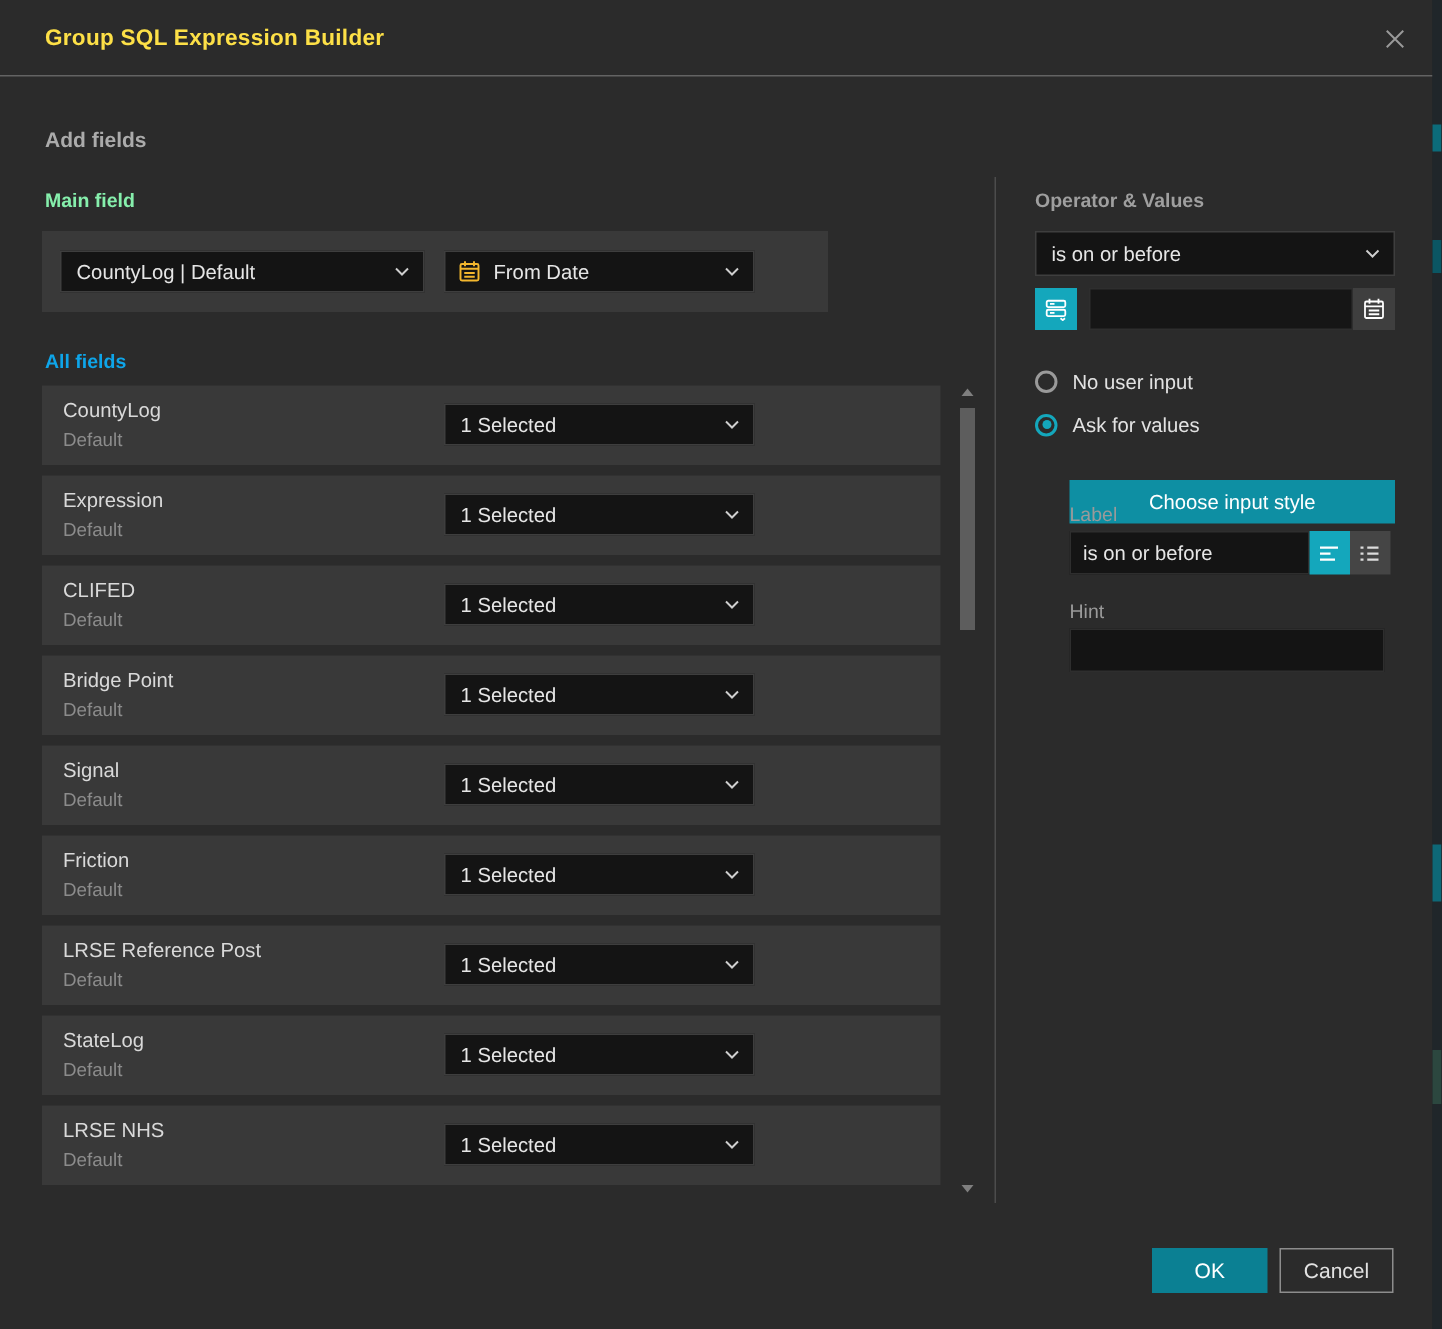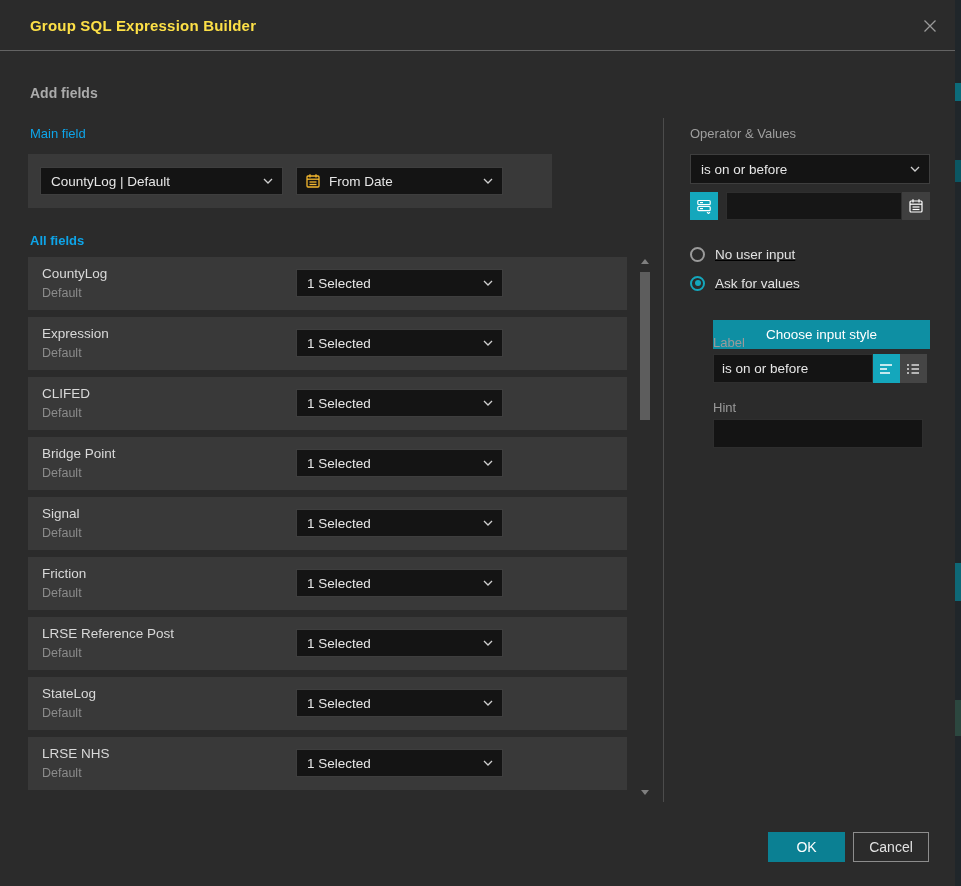--- a/index.html
+++ b/index.html
@@ -34,23 +34,23 @@
   .hdr-title{
     position:absolute;left:30px;top:0;line-height:51px;
     font-size:15px;font-weight:700;color:#fde047;letter-spacing:.2px;
   }
   .close-btn{
     position:absolute;right:12px;top:13px;width:26px;height:26px;
     display:flex;align-items:center;justify-content:center;cursor:pointer;
   }
   
   .h-add{position:absolute;left:30px;top:85px;font-size:14px;font-weight:700;color:#ababab;}
-  .h-main{position:absolute;left:30px;top:126px;font-size:13px;font-weight:400;color:#0ea5e9;}
+  .h-main{position:absolute;left:30px;top:126px;font-size:13px;font-weight:700;color:#86efac;}
   .h-all{position:absolute;left:30px;top:233px;font-size:13px;font-weight:700;color:#0ea5e9;}
-  .h-op{position:absolute;left:690px;top:126px;font-size:13px;font-weight:400;color:#9f9f9f;}
+  .h-op{position:absolute;left:690px;top:126px;font-size:13px;font-weight:700;color:#9f9f9f;}
   
   .main-panel{
     position:absolute;left:28px;top:154px;width:524px;height:54px;
     background:var(--panel-bg);
   }
   .select{
     position:absolute;height:28px;background:#141414;border:1px solid #3e3e3e;
     color:var(--text-main);font-size:13.5px;display:flex;align-items:center;
     padding:0 26px 0 10px;cursor:pointer;white-space:nowrap;
   }
@@ -81,21 +81,21 @@
     position:absolute;width:28px;height:28px;display:flex;align-items:center;justify-content:center;cursor:pointer;
   }
   .btn-unique{left:690px;top:192px;background:var(--accent-bright);}
   .value-input{
     position:absolute;left:726px;top:192px;width:176px;height:28px;
     background:#161616;border:1px solid #2e2e2e;color:var(--text-main);
     font-size:13.5px;padding:0 8px;font-family:"Liberation Sans",sans-serif;
   }
   .btn-cal{left:902px;top:192px;background:#3f3f3f;}
   
-  .radio-row{position:absolute;left:690px;height:18px;display:flex;align-items:center;cursor:pointer;text-decoration:underline;}
+  .radio-row{position:absolute;left:690px;height:18px;display:flex;align-items:center;cursor:pointer;}
   .radio-row .rdot{
     width:15px;height:15px;border-radius:50%;border:2px solid #9a9a9a;margin-right:10px;position:relative;flex:none;
   }
   .radio-row.sel .rdot{border-color:var(--accent-bright);}
   .radio-row.sel .rdot::after{
     content:"";position:absolute;left:2.5px;top:2.5px;width:6px;height:6px;border-radius:50%;background:var(--accent-bright);
   }
   .radio-row .rlabel{font-size:13.5px;color:#e2e2e2;}
   .radio-1{top:245px;}
   .radio-2{top:274px;}

